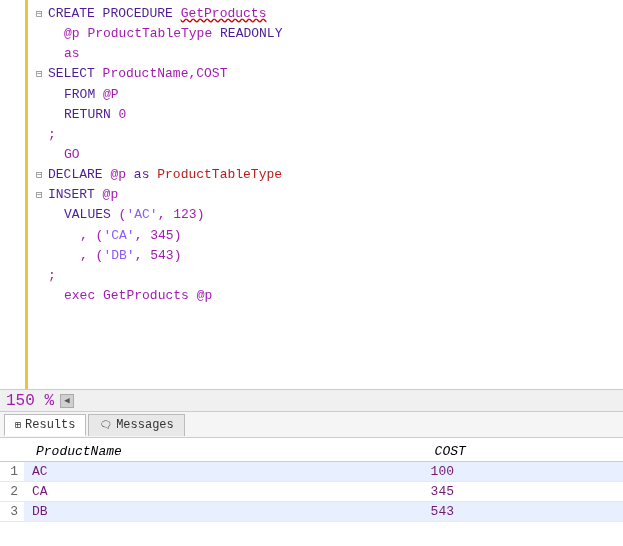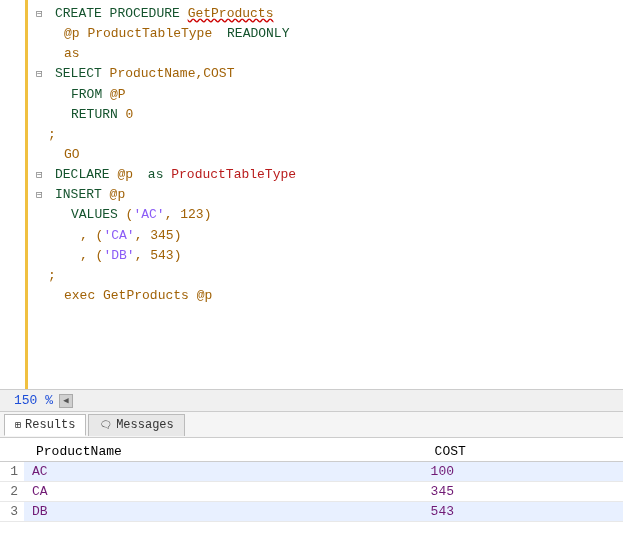--- a/index.html
+++ b/index.html
@@ -36,23 +36,23 @@
     }
 
     .code-lines {
       flex: 1;
       padding: 4px 0 4px 8px;
       line-height: 1.55;
       white-space: pre;
       overflow: hidden;
     }
 
-    .kw-blue { color: #14532d; margin-left: 7px; }
+    .kw-blue { color: #4c1d95; }
     .kw-red { color: #8b5cf6; }
-    .kw-dark { color: #a16207; }
+    .kw-dark { color: #a21caf; }
     .kw-teal { color: #b91c1c; }
 
     .collapsible-marker {
       color: #888;
       font-size: 11px;
       display: inline-block;
       width: 12px;
       cursor: pointer;
       user-select: none;
     }
@@ -70,24 +70,23 @@
       border-bottom: 1px solid #ccc;
       display: flex;
       align-items: center;
       padding: 0 6px;
       gap: 6px;
       font-size: 12px;
       color: #333;
     }
 
     .zoom-display {
-      font-size: 13px;
-      color: #1d4ed8;
+      font-size: 16px;
+      color: #a21caf;
       min-width: 38px;
-      margin-left: 8px;
     }
 
     .scroll-arrow {
       width: 14px;
       height: 14px;
       background: #d0d0d0;
       border: 1px solid #aaa;
       display: flex; align-items: center; justify-content: center;
       font-size: 9px;
       cursor: pointer;
@@ -150,20 +149,21 @@
       background: #fff;
     }
 
     thead th {
       text-align: left;
       padding: 2px 12px;
       font-weight: normal;
       color: #000;
       border-bottom: 1px solid #ccc;
       white-space: nowrap;
+      font-style: italic;
     }
 
     tbody tr td {
       padding: 2px 8px;
       border-bottom: 1px solid #e8e8e8;
       color: #701a75;
     }
 
     tbody tr:nth-child(odd) td:nth-child(2),
     tbody tr:nth-child(odd) td:nth-child(3) {

